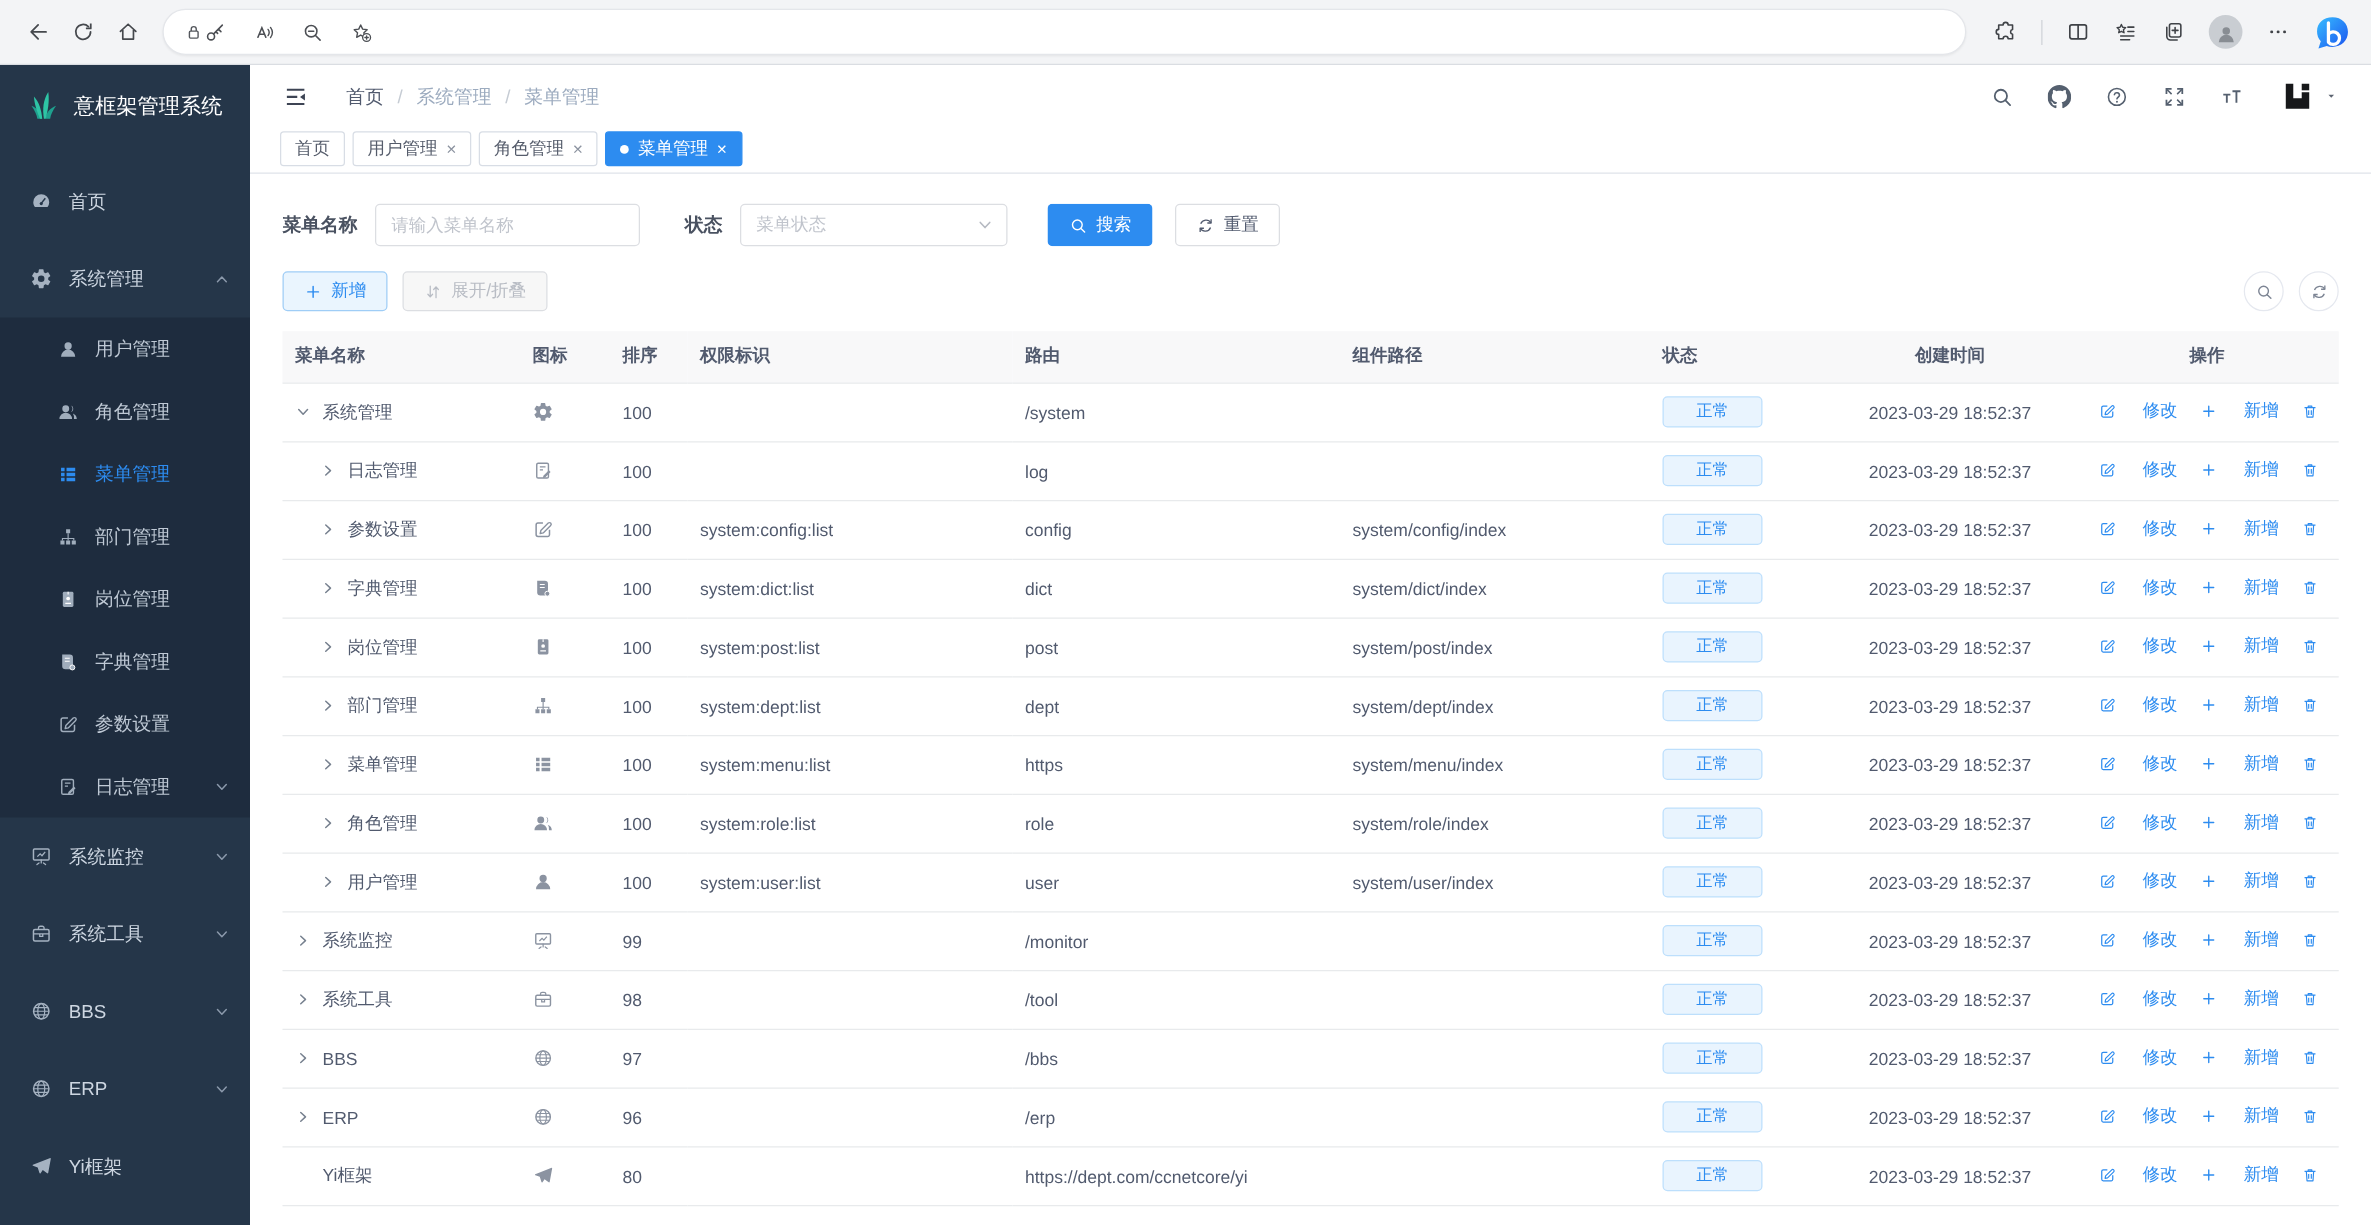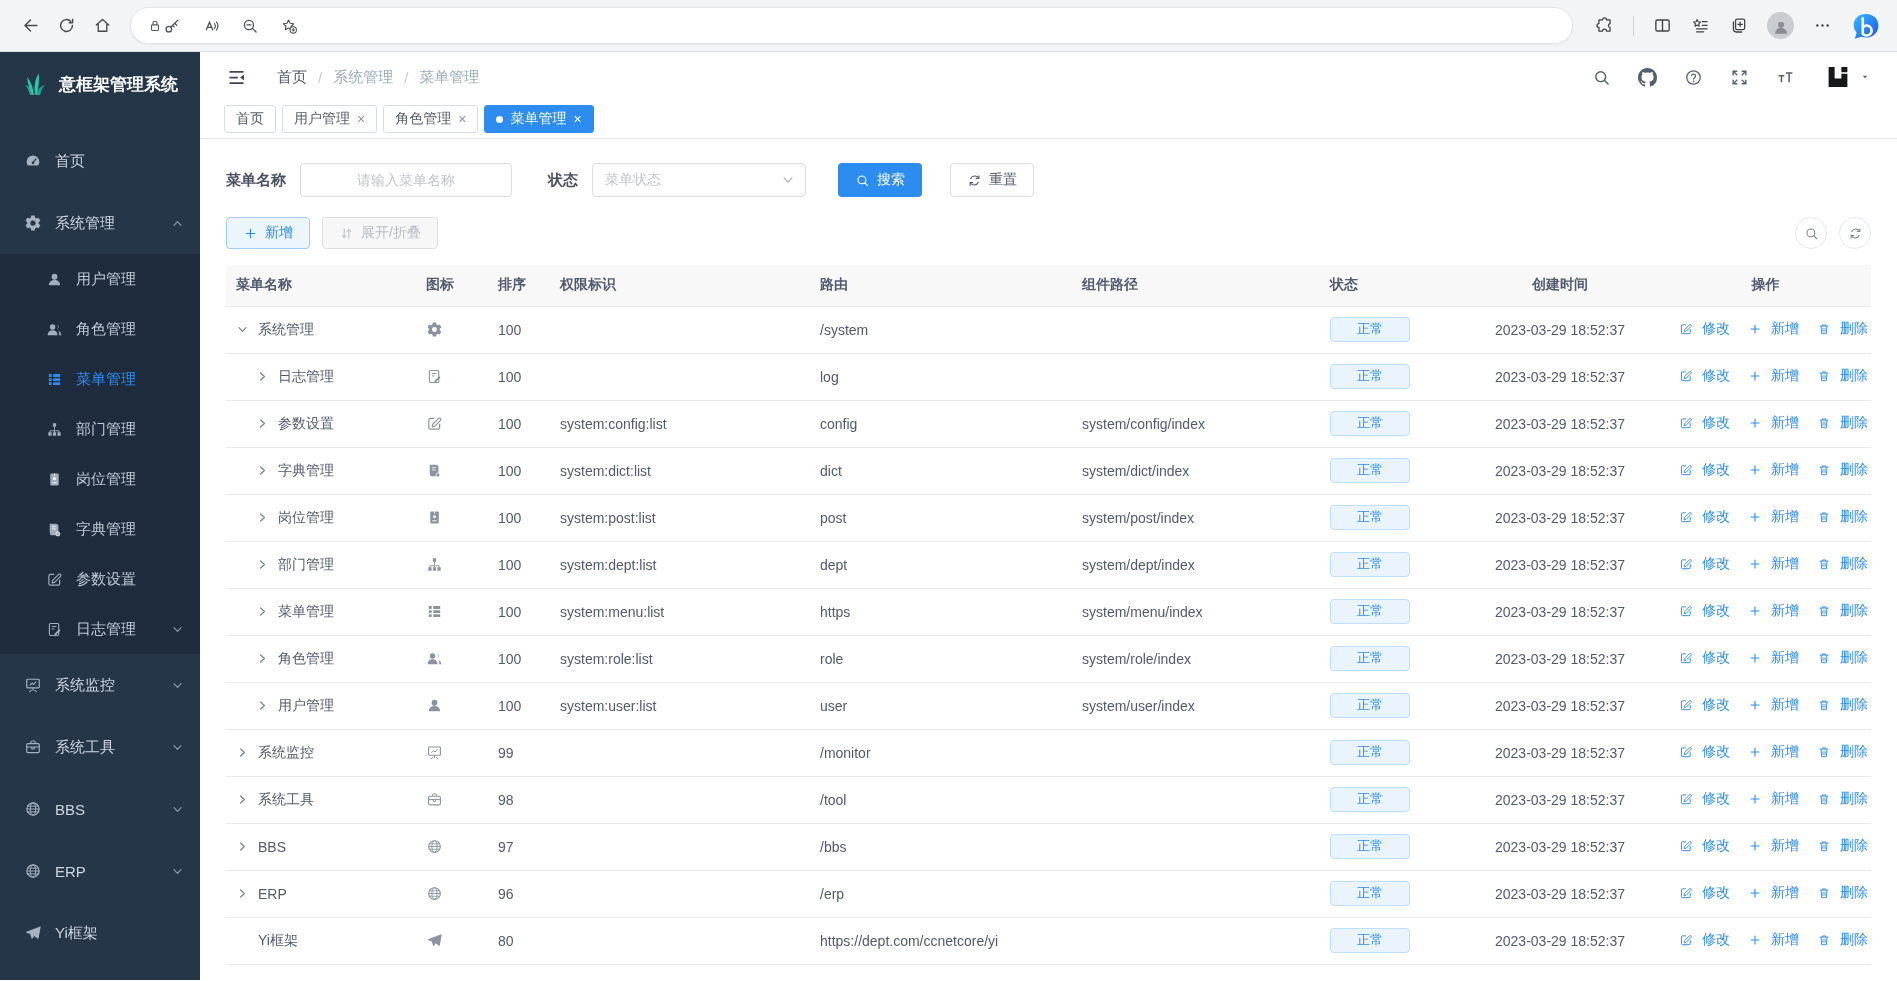--- a/index.html
+++ b/index.html
@@ -19,21 +19,21 @@
   .chrome-right { display:flex; align-items:center; gap:19px; color:#3f4247; padding:0 4px 0 12px; }
   .chrome-right svg { width:19px; height:19px; }
   .vdiv { width:1px; height:20px; background:#cfd2d7; }
   .avatar { width:27px; height:27px; border-radius:50%; background:#c9cdd2; display:flex; align-items:center; justify-content:center; color:#888d93; overflow:hidden; }
   .avatar svg { width:18px; height:18px; margin-top:3px; }
   .bing svg { width:30px; height:30px; }
 
   
   .app { display:flex; height:928px; }
   .sidebar { width:200px; flex-shrink:0; background:#253649; color:#c3cdd9; overflow:hidden; }
-  .logo { height:64px; display:flex; align-items:center; gap:9px; padding-left:20px; color:#fff; font-size:17px; font-weight:bold; white-space:nowrap; }
+  .logo { height:64px; display:flex; align-items:center; gap:9px; padding-left:20px; color:#fff; font-size:17px; font-weight:normal; white-space:nowrap; }
   .logo svg { width:30px; height:30px; }
   .menu { padding-top:14px; }
   .mi { height:62px; display:flex; align-items:center; gap:13px; padding:0 16px 0 24px; font-size:15px; color:#cdd6e1; cursor:pointer; }
   .mi svg.mic { width:18px; height:18px; color:#a5b2c1; flex-shrink:0; }
   .mi .chev { margin-left:auto; width:13px; height:13px; color:#8b99ab; }
   .submenu { background:#1e2c3e; }
   .smi { height:50px; display:flex; align-items:center; gap:13px; padding:0 16px 0 46px; font-size:15px; color:#bfc9d5; cursor:pointer; }
   .smi svg.mic { width:17px; height:17px; color:#a0adbc; flex-shrink:0; }
   .smi.active, .smi.active svg.mic { color:var(--primary); }
   .smi .chev { margin-left:auto; width:13px; height:13px; color:#8b99ab; }
@@ -58,51 +58,51 @@
   .tabsbar { height:37px; border-bottom:1px solid #e0e4ea; display:flex; align-items:flex-start; padding:3px 24px 0; gap:6px; }
   .tab { height:28px; display:inline-flex; align-items:center; gap:7px; padding:0 11px; border:1px solid #d8dde5; border-radius:3px; font-size:14px; color:#555c6b; background:#fff; cursor:pointer; white-space:nowrap; }
   .tab .x { font-size:14px; color:#8c93a0; line-height:1; }
   .tab.active { background:var(--primary); border-color:var(--primary); color:#fff; }
   .tab.active .x { color:#fff; }
   .tab .dot { width:7px; height:7px; border-radius:50%; background:#fff; }
 
   
   .filters { display:flex; align-items:center; margin:24px 26px 0; }
   .flabel { font-size:15px; font-weight:bold; color:#4a5261; margin-right:14px; white-space:nowrap; }
-  .finput { width:212px; height:34px; border:1px solid #dcdee2; border-radius:4px; padding:0 12px; font-size:14px; color:#515a6e; outline:none; font-family:inherit;text-align:center; }
+  .finput { width:212px; height:34px; border:1px solid #dcdee2; border-radius:4px; padding:0 12px; font-size:14px; color:#515a6e; outline:none; font-family:inherit; }
   .finput::placeholder { color:#c0c4cc; }
   .fgap { width:36px; }
   .select { width:214px; height:34px; border:1px solid #dcdee2; border-radius:4px; display:flex; align-items:center; padding:0 10px 0 12px; cursor:pointer; background:#fff; }
   .select .ph { flex:1; font-size:14px; color:#c0c4cc; }
   .select svg { width:14px; height:14px; color:#b6bac2; }
   .btn { height:34px; display:inline-flex; align-items:center; gap:7px; border-radius:4px; font-size:14px; padding:0 16px; border:1px solid transparent; cursor:pointer; background:none; font-family:inherit; white-space:nowrap;text-align:center; }
   .btn svg { width:15px; height:15px; }
   .btn.primary { background:var(--primary); color:#fff; margin-left:32px; }
-  .btn.plain { border-color:#dcdee2; color:#515a6e; background:#fff; margin-left:28px; }
+  .btn.plain { border-color:#dcdee2; color:#515a6e; background:#fff; margin-left:18px; }
 
   
   .toolbar { display:flex; align-items:center; margin:20px 26px 0; }
   .btn.ghost { background:#eaf5fe; border-color:#9fcdf6; color:var(--primary); height:32px; }
   .btn.gray { background:#f7f7f7; border-color:#dcdee2; color:#b8bcc4; margin-left:12px; height:32px; }
   .spacer { flex:1; }
   .circle-btn { width:32px; height:32px; border-radius:50%; border:1px solid #e5e8ef; background:#fff; color:#7d8594; display:flex; align-items:center; justify-content:center; margin-left:12px; cursor:pointer; }
   .circle-btn svg { width:15px; height:15px; }
 
   
   table.grid { margin:16px 26px 0; border-collapse:collapse; width:1645px; table-layout:fixed; font-size:14px; color:#515a6e; }
   .grid th { background:#f8f8f9; height:41px; font-weight:bold; text-align:left; padding:0 10px; border-bottom:1px solid #e8eaec; white-space:nowrap; }
   .grid td { height:47px; padding:0 10px; border-bottom:1px solid #e8eaec; white-space:nowrap; overflow:hidden; }
   .grid th.center, .grid td.center { text-align:center; }
   .tree { display:flex; align-items:center; gap:9px; }
   .tree.l1 { padding-left:20px; }
   .tree .chev { width:13px; height:13px; color:#77818f; flex-shrink:0; cursor:pointer; }
   .tree .nochev { width:13px; flex-shrink:0; }
   .row-ic { width:17px; height:17px; color:#8b93a1; }
   .badge { display:inline-block; padding:3px 26px; font-size:13px; color:var(--primary); background:#e9f4fe; border:1px solid #bddffc; border-radius:4px; line-height:1.3; }
-  .act { color:var(--primary); display:inline-flex; align-items:center; gap:9px; margin:0 9px; cursor:pointer;text-align:right; }
+  .act { color:var(--primary); display:inline-flex; align-items:center; gap:21px; margin:0 9px; cursor:pointer;text-align:right; }
   .act svg { width:14px; height:14px; }
 </style>
 </head>
 <body>
 
 <svg width="0" height="0" style="position:absolute">
   <defs>
     <linearGradient id="bingGrad" x1="0" y1="0" x2="1" y2="1">
       <stop offset="0" stop-color="#37bdff"></stop>
         <stop offset="1" stop-color="#1b53ef"></stop>

